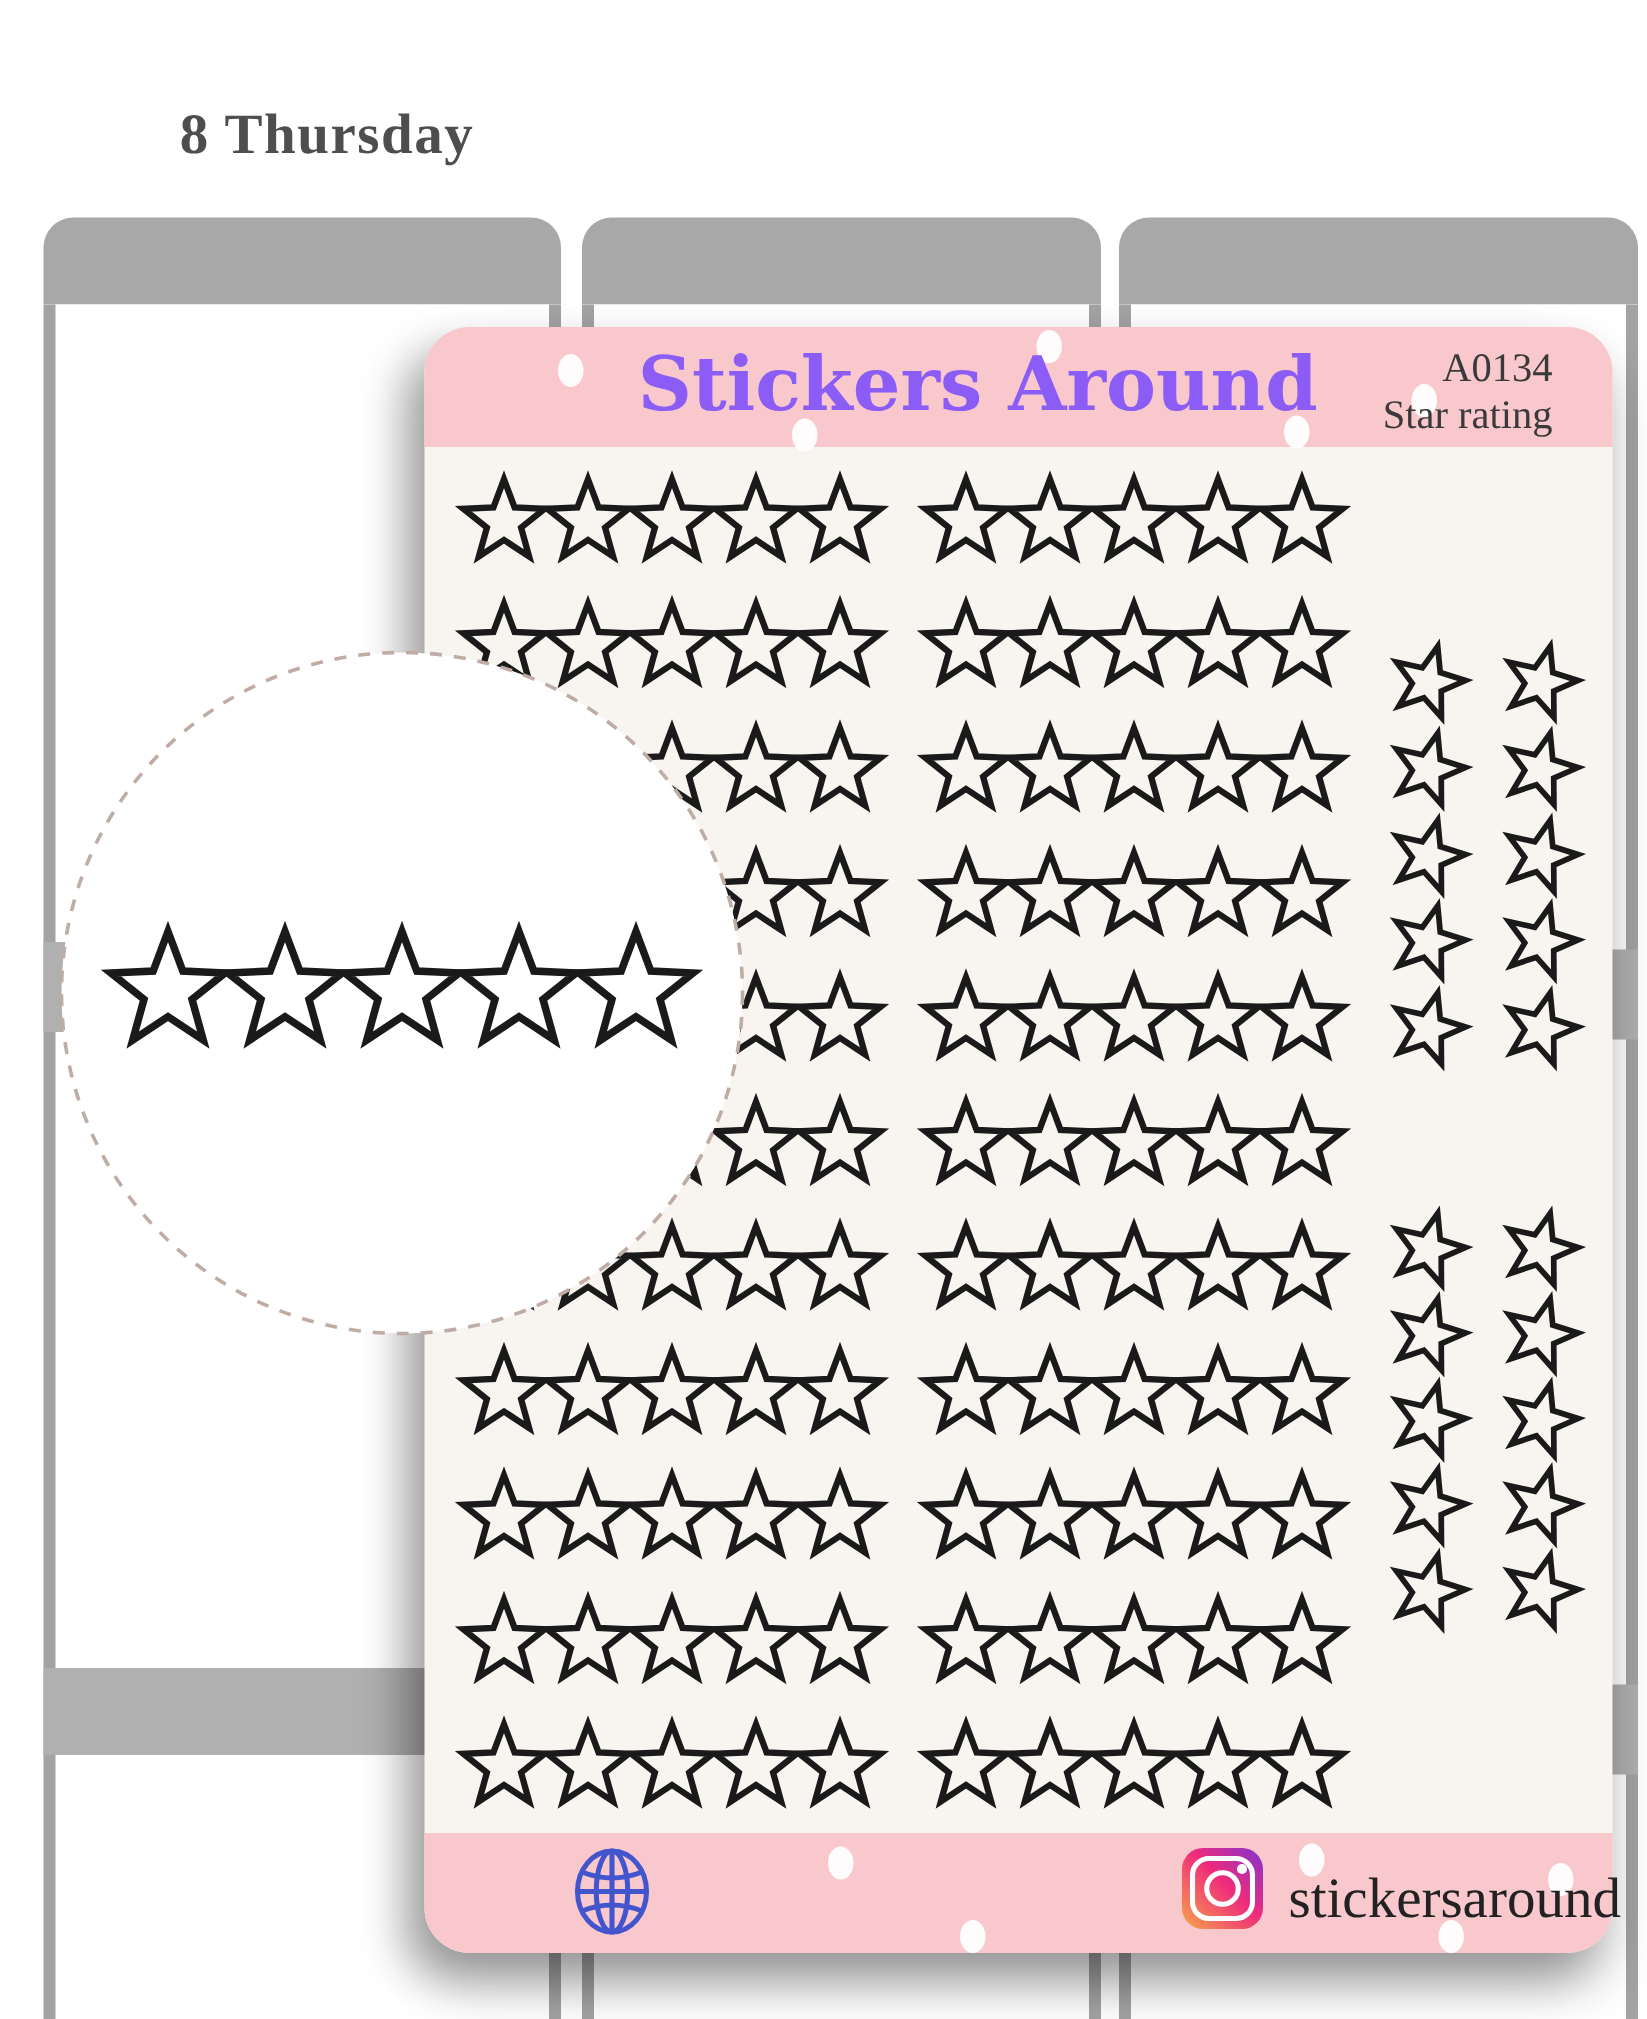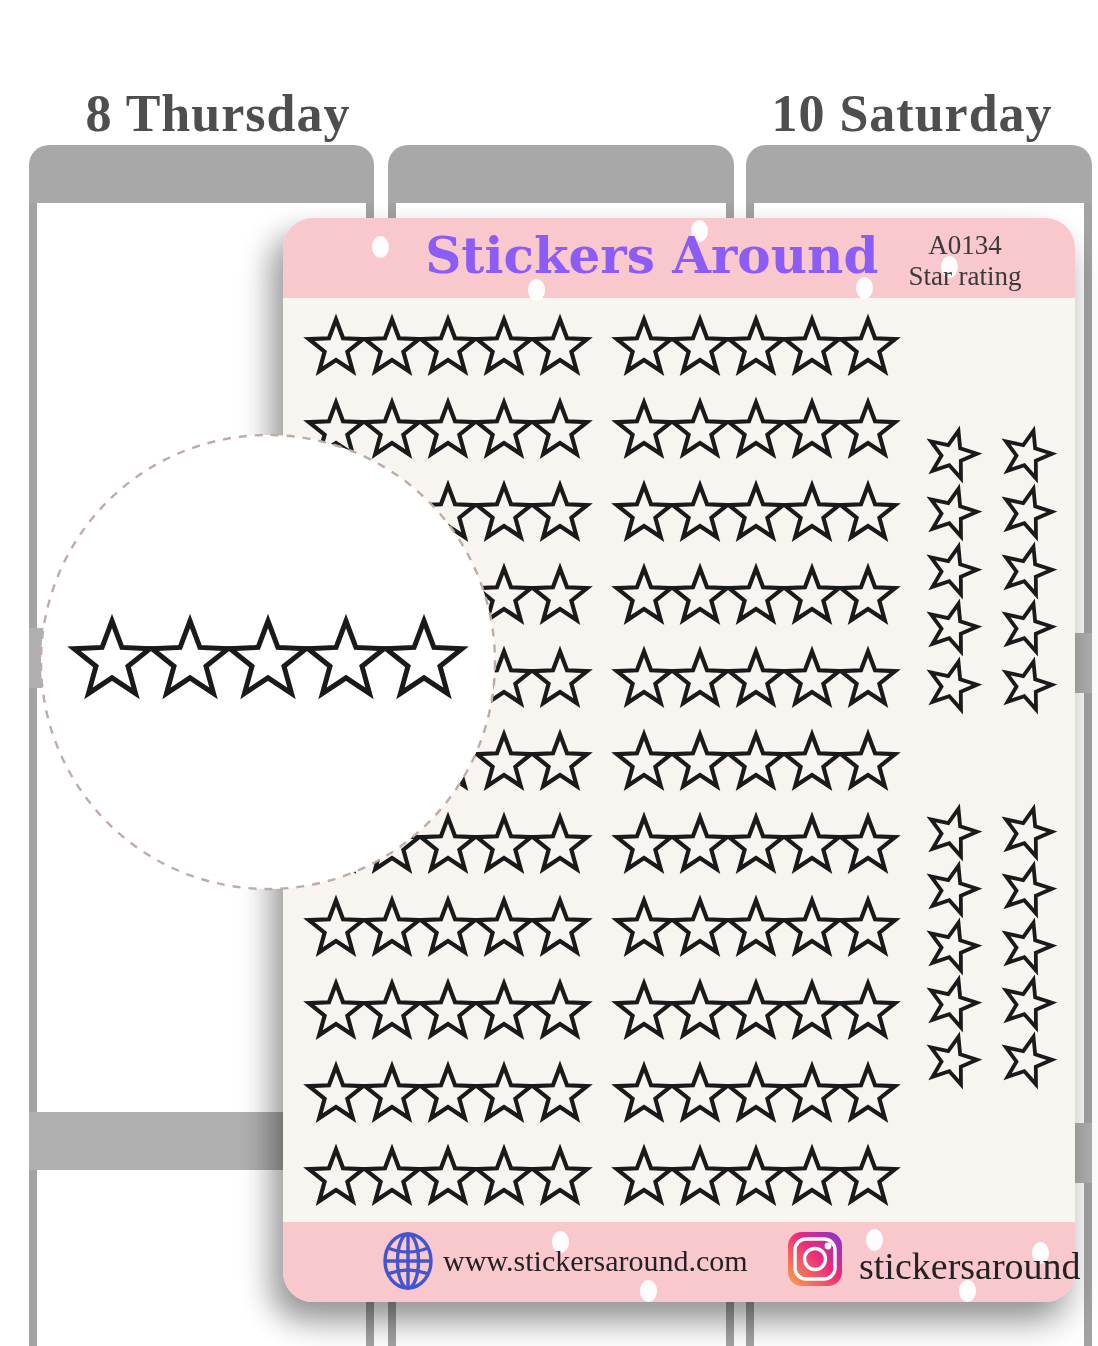--- a/index.html
+++ b/index.html
@@ -1,40 +1,40 @@
 <!DOCTYPE html>
 <html style="--sheet-pink: #f9c8cd; --sheet-cream: #f8f5f1; --star-outline: #1a1a1a; --planner-gray: #a8a8a8; --label-gray: #4e4e4e; --globe-blue: #4355cc;"><head>
 <meta charset="utf-8">
 <style>
   html,body{margin:0;padding:0;background:#ffffff;}
   .scene{position:relative;width:1098px;height:1346px;overflow:hidden;
          font-family:"Liberation Serif",serif;background:#ffffff;}
   
-  .day-label{position:absolute;top:84px;transform:translateX(-50%);
-             font-weight:bold;font-size:52px;letter-spacing:1px;
+  .day-label{position:absolute;top:68px;transform:translateX(-50%);
+             font-weight:bold;font-size:38px;letter-spacing:1px;
              color:var(--label-gray);white-space:nowrap;}
   .col-header{position:absolute;top:145px;height:58px;
               background:var(--planner-gray);
               border-radius:20px 20px 0 0;}
   .col-body{position:absolute;top:203px;bottom:0;background:#ffffff;
             border-left:8px solid #a3a3a3;border-right:8px solid #a3a3a3;}
   .col-band{position:absolute;left:-8px;right:-8px;background:#b0b0b0;}
   
   .sheet{position:absolute;left:283px;top:218px;width:792px;height:1084px;
          background:var(--sheet-cream);border-radius:30px;
          box-shadow:-14px 16px 30px rgba(0,0,0,.30), 0 22px 34px rgba(0,0,0,.18);}
   .sheet-band{position:absolute;left:0;right:0;background:var(--sheet-pink);}
   .band-top{top:0;height:80px;border-radius:30px 30px 0 0;}
   .band-bottom{bottom:0;height:80px;border-radius:0 0 30px 30px;}
   .dot{position:absolute;width:17px;height:22px;border-radius:50%;
        background:#ffffff;opacity:.95;}
   .brand{position:absolute;left:50%;top:8px;transform:translateX(-56%);
          font-family:"DejaVu Serif",serif;font-weight:bold;
          font-size:50px;color:#8b5cf6;white-space:nowrap;}
-  .sku-block{position:absolute;right:40px;top:12px;width:140px;text-align:center;
+  .sku-block{position:absolute;right:40px;top:12px;width:140px;text-align:right;
              font-size:27px;color:#3a3a3a;line-height:31px;}
   .footer-row{position:absolute;left:0;right:0;bottom:12px;height:58px;}
   .site-text{position:absolute;left:160px;top:12px;font-size:30px;color:#222222;white-space:nowrap;}
   .insta-text{position:absolute;left:576px;top:12px;font-size:38px;color:#222222;white-space:nowrap;}
   .globe{position:absolute;left:98px;top:0px;}
   .ig{position:absolute;left:505px;top:0px;width:54px;height:54px;border-radius:14px;
       background:linear-gradient(45deg,#f7a649 0%,#ee2a7b 55%,#8134d2 100%);}
   .stars-layer,.callout-layer{position:absolute;left:0;top:0;pointer-events:none;}
 </style>
 </head>
@@ -58,21 +58,20 @@
   </div>
   <div>
     <div class="col-header" style="left:746px;width:346px;"></div>
     <div class="col-body" style="left:746px;width:330px;">
       <div class="col-band" style="top:430px;height:60px;"></div>
       <div class="col-band" style="top:920px;height:60px;"></div>
     </div>
   </div>
 
   <div class="day-label" style="left:218px;">8 Thursday</div>
-  <div class="day-label" style="left:912px;">10 Saturday</div>
 
   <div class="sheet">
     <div class="sheet-band band-top"></div>
     <div class="sheet-band band-bottom"></div>
     <div id="dots">
         <div class="dot" style="left:89px;top:18px"></div>
         <div class="dot" style="left:245px;top:61px"></div>
         <div class="dot" style="left:408px;top:2px"></div>
         <div class="dot" style="left:573px;top:59px"></div>
         <div class="dot" style="left:658px;top:38px"></div>
@@ -93,21 +92,20 @@
       <svg class="globe" width="54" height="58" viewBox="0 0 54 58">
         <g fill="none" stroke="var(--globe-blue)" stroke-width="3.4">
           <ellipse cx="27" cy="29" rx="23" ry="27"></ellipse>
           <ellipse cx="27" cy="29" rx="10.5" ry="27"></ellipse>
           <line x1="27" y1="2" x2="27" y2="56"></line>
           <line x1="4" y1="29" x2="50" y2="29"></line>
           <path d="M7,16 Q27,24 47,16"></path>
           <path d="M7,42 Q27,34 47,42"></path>
         </g>
       </svg>
-      <span class="site-text">www.stickersaround.com</span>
       <div class="ig">
         <svg width="54" height="54" viewBox="0 0 54 54">
           <g fill="none" stroke="#ffffff" stroke-width="3.4">
             <rect x="7" y="7" width="40" height="40" rx="11"></rect>
             <circle cx="27" cy="27" r="10.5"></circle>
           </g>
           <circle cx="40" cy="14" r="3.4" fill="#ffffff"></circle>
         </svg>
       </div>
       <span class="insta-text">stickersaround</span>

